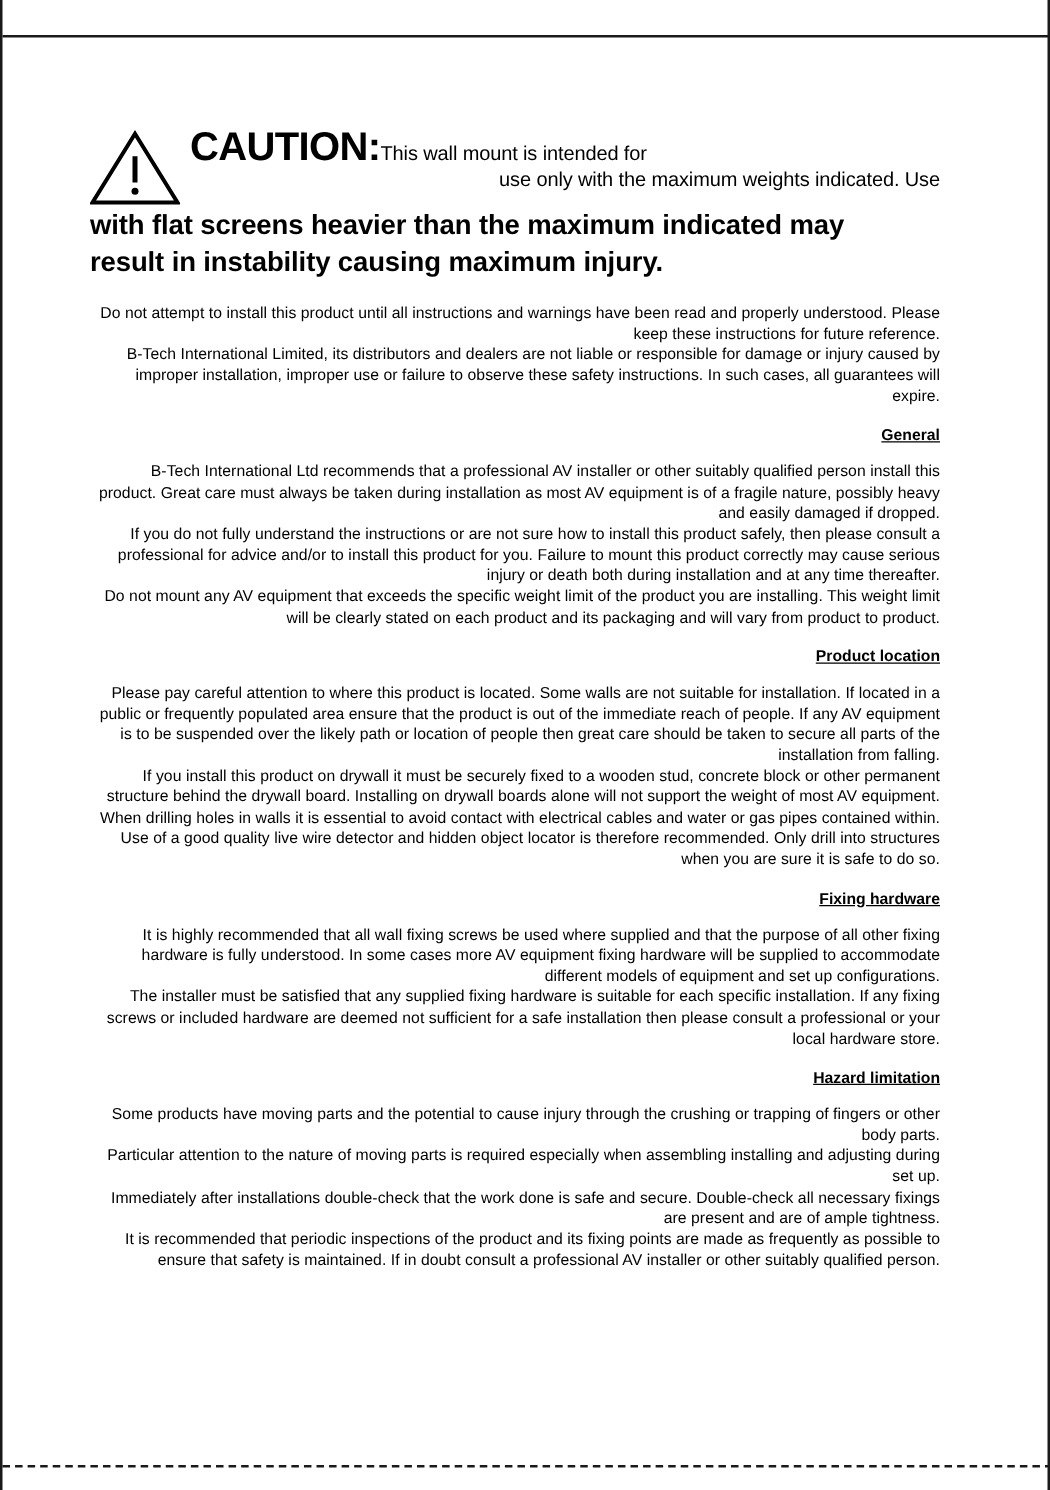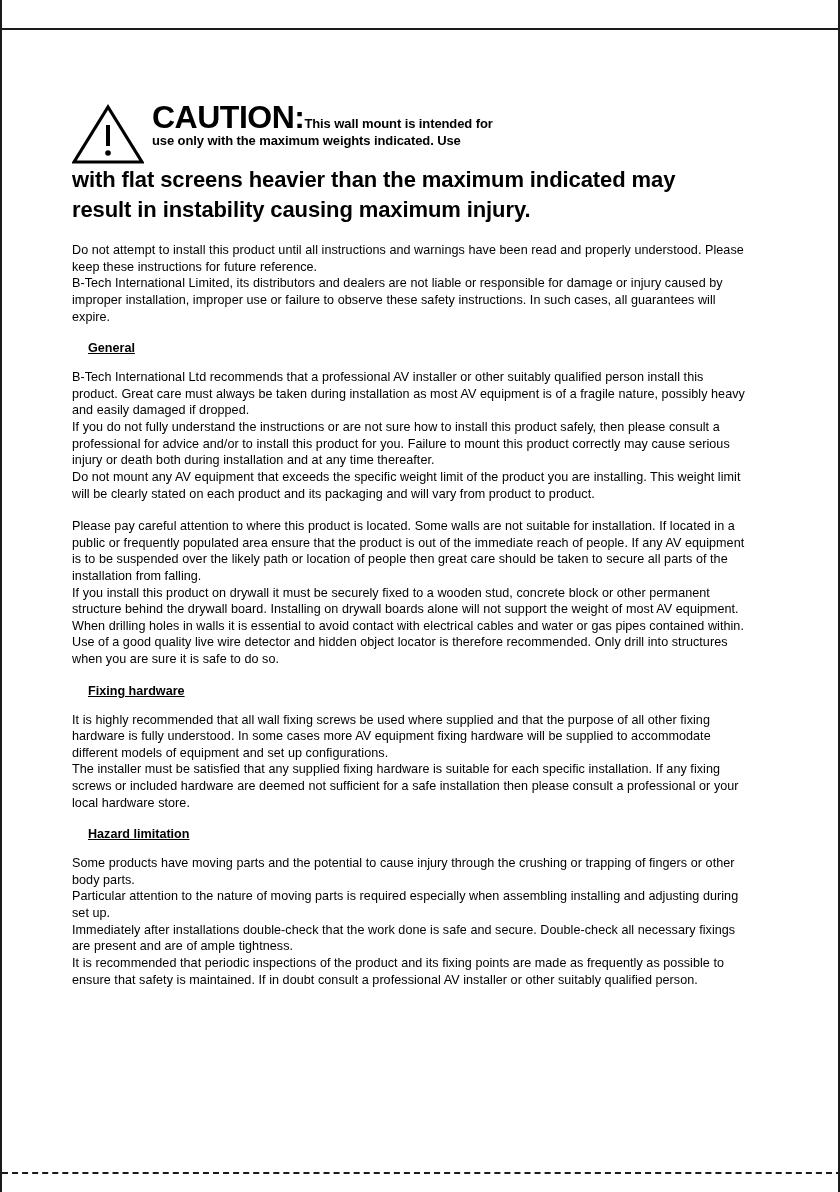--- a/index.html
+++ b/index.html
@@ -60,24 +60,25 @@
     margin-right: 8px;
     margin-top: 8px;
   }
   .caution-word {
     font-size: 32px;
     font-weight: bold;
     letter-spacing: -0.5px;
     line-height: 1;
   }
   .caution-text {
-    font-size: 13px;
-    font-weight: bold;
+    font-size: 16px;
+    font-weight: normal;
     line-height: 1.30;
     letter-spacing: -0.1px;
+    text-align: right;
   }
   .caution-line1 {
     display: block;
     padding-top: 6px;
     white-space: nowrap;
   }
   .caution-line-rest {
     display: block;
     clear: none;
   }
@@ -95,20 +96,21 @@
     font-size: 12.6px;
     line-height: 1.32;
     margin: 0 0 0 0;
     letter-spacing: 0.05px;
   }
   .para + .para {
     margin-top: 0;
   }
   .block {
     margin-bottom: 16px;
+    text-align: right;
   }
   .section-title {
     font-size: 12.6px;
     font-weight: bold;
     text-decoration: underline;
     margin: 0 0 14px 16px;
   }
 </style>
 </head>
 <body>
@@ -138,20 +140,21 @@
     </div>
 
     <div class="block">
       <div class="section-title">General</div>
       <p class="para">B-Tech International Ltd recommends that a professional AV installer or other suitably qualified person install this product. Great care must always be taken during installation as most AV equipment is of a fragile nature, possibly heavy and easily damaged if dropped.</p>
       <p class="para">If you do not fully understand the instructions or are not sure how to install this product safely, then please consult a professional for advice and/or to install this product for you. Failure to mount this product correctly may cause serious injury or death both during installation and at any time thereafter.</p>
       <p class="para">Do not mount any AV equipment that exceeds the specific weight limit of the product you are installing. This weight limit will be clearly stated on each product and its packaging and will vary from product to product.</p>
     </div>
 
     <div class="block">
+      <div class="section-title">Product location</div>
       <p class="para">Please pay careful attention to where this product is located. Some walls are not suitable for installation. If located in a public or frequently populated area ensure that the product is out of the immediate reach of people. If any AV equipment is to be suspended over the likely path or location of people then great care should be taken to secure all parts of the installation from falling.</p>
       <p class="para">If you install this product on drywall it must be securely fixed to a wooden stud, concrete block or other permanent structure behind the drywall board. Installing on drywall boards alone will not support the weight of most AV equipment.</p>
       <p class="para">When drilling holes in walls it is essential to avoid contact with electrical cables and water or gas pipes contained within. Use of a good quality live wire detector and hidden object locator is therefore recommended. Only drill into structures when you are sure it is safe to do so.</p>
     </div>
 
     <div class="block">
       <div class="section-title">Fixing hardware</div>
       <p class="para">It is highly recommended that all wall fixing screws be used where supplied and that the purpose of all other fixing hardware is fully understood. In some cases more AV equipment fixing hardware will be supplied to accommodate different models of equipment and set up configurations.</p>
       <p class="para">The installer must be satisfied that any supplied fixing hardware is suitable for each specific installation. If any fixing screws or included hardware are deemed not sufficient for a safe installation then please consult a professional or your local hardware store.</p>
     </div>

